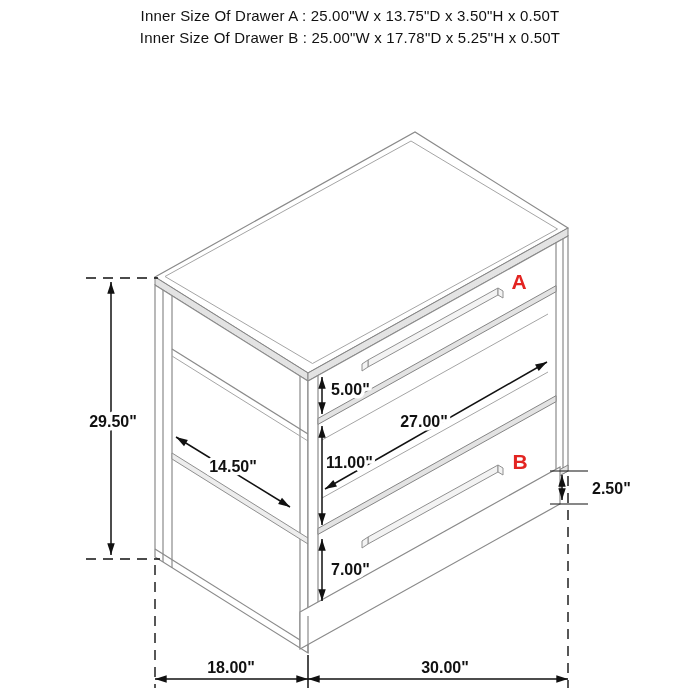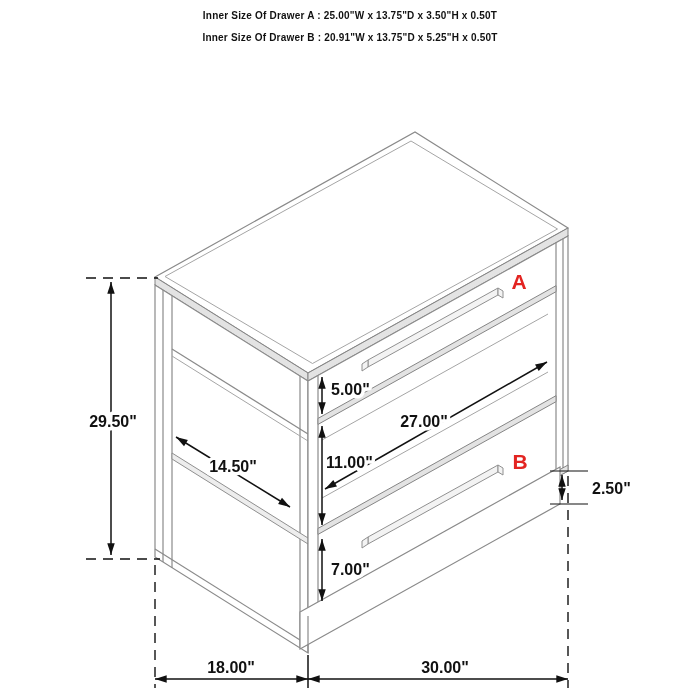--- a/index.html
+++ b/index.html
@@ -1,19 +1,19 @@
 <!DOCTYPE html>
 <html><head>
 <meta charset="utf-8">
 <style>
   html,body{margin:0;padding:0;background:#ffffff;}
   #stage{position:relative;width:700px;height:700px;background:#ffffff;overflow:hidden;
          font-family:"Liberation Sans",sans-serif;}
   .title-block{position:absolute;top:5px;left:0;width:700px;text-align:center;
-               font-weight:bold;font-size:10px;line-height:22px;color:#111;letter-spacing:.2px;}
+               font-weight:normal;font-size:15px;line-height:22px;color:#111;letter-spacing:.2px;}
   svg{position:absolute;top:0;left:0;}
   
   .fl{stroke:#8a8a8a;stroke-width:1.2;fill:none;}
   .face{stroke:#8a8a8a;stroke-width:1.2;fill:#ffffff;}
   .band{stroke:#858585;stroke-width:1;fill:#e3e3e3;}
   .band-light{stroke:#8f8f8f;stroke-width:1;fill:#ededed;}
   .handle{stroke:#909090;stroke-width:1;fill:#f3f3f3;}
   .fl-faint{stroke:#a5a5a5;stroke-width:1;fill:none;}
   
   .dim{stroke:#111;stroke-width:1.5;fill:none;}
@@ -25,21 +25,21 @@
   .drawer-letter{font-size:21px;font-weight:bold;paint-order:stroke;stroke:#ffffff;
                  stroke-width:5px;stroke-linejoin:round;}
 </style>
 </head>
 <body>
 
 <div id="stage">
 
   <div class="title-block">
     <div>Inner Size Of Drawer A : 25.00"W x 13.75"D x 3.50"H x 0.50T</div>
-    <div>Inner Size Of Drawer B : 20.91"W x 13.75"D x 5.25"H x 0.50T</div>
+    <div>Inner Size Of Drawer B : 25.00"W x 17.78"D x 5.25"H x 0.50T</div>
   </div>
 
   <svg width="700" height="700" viewBox="0 0 700 700">
     <defs>
       <marker id="ah" viewBox="0 0 12 8" refX="11.5" refY="4" markerWidth="13" markerHeight="8.5" orient="auto-start-reverse" markerUnits="userSpaceOnUse">
         <path d="M0.5,0.5 L11.5,4 L0.5,7.5 Z" fill="#111"></path>
       </marker>
     </defs>
 
     <g>

